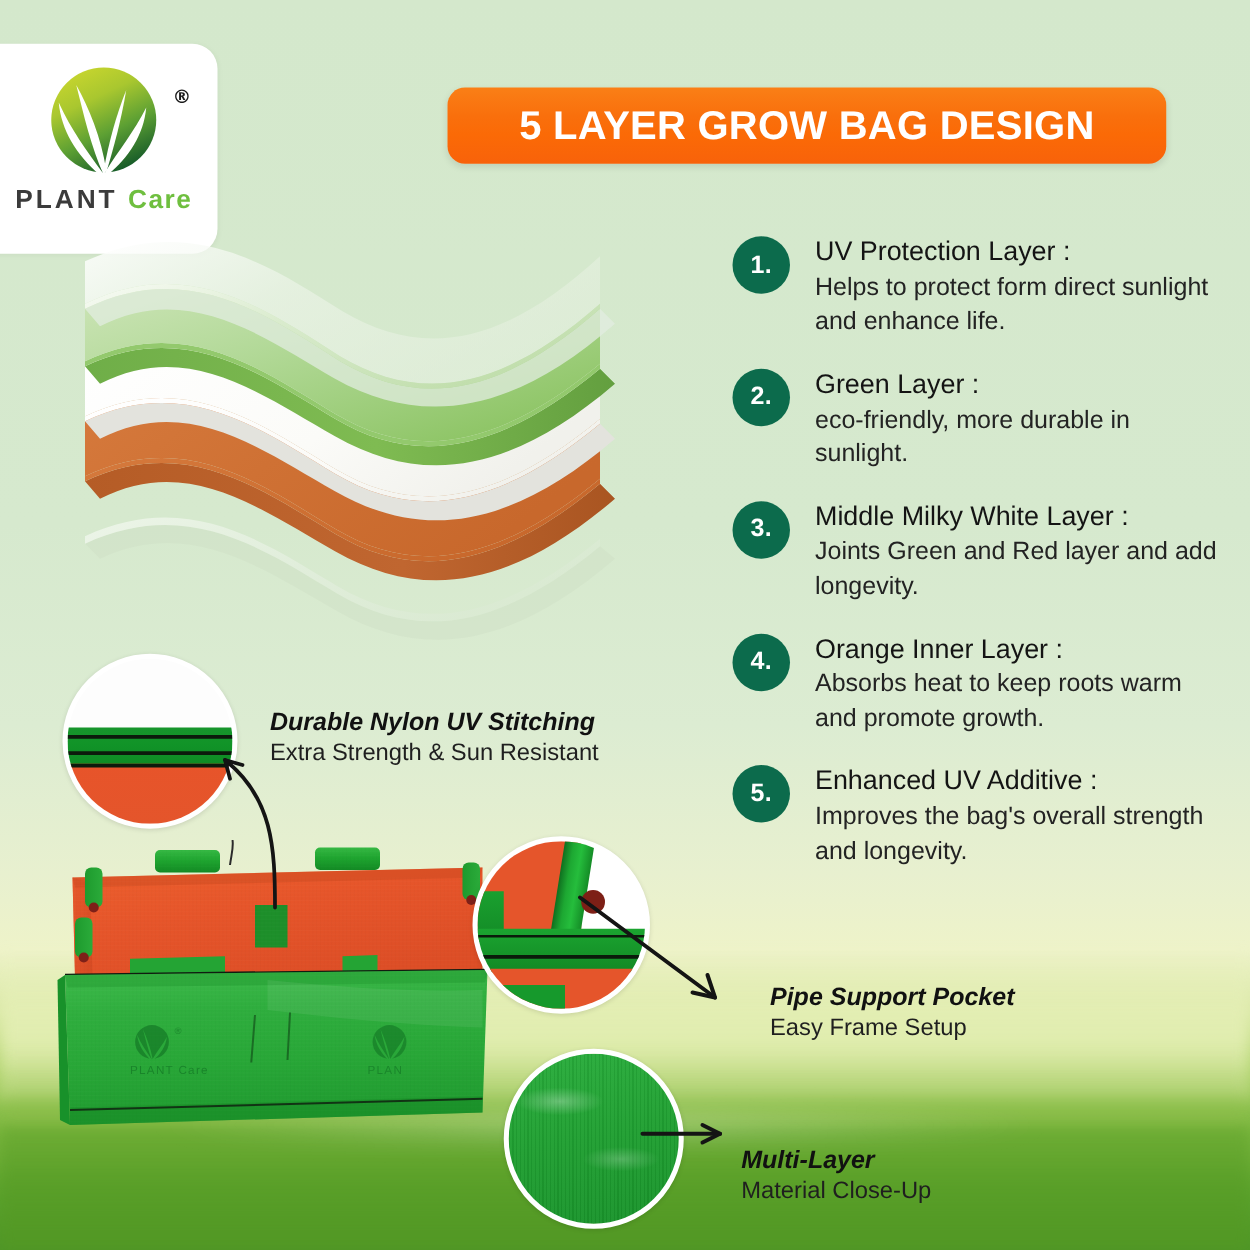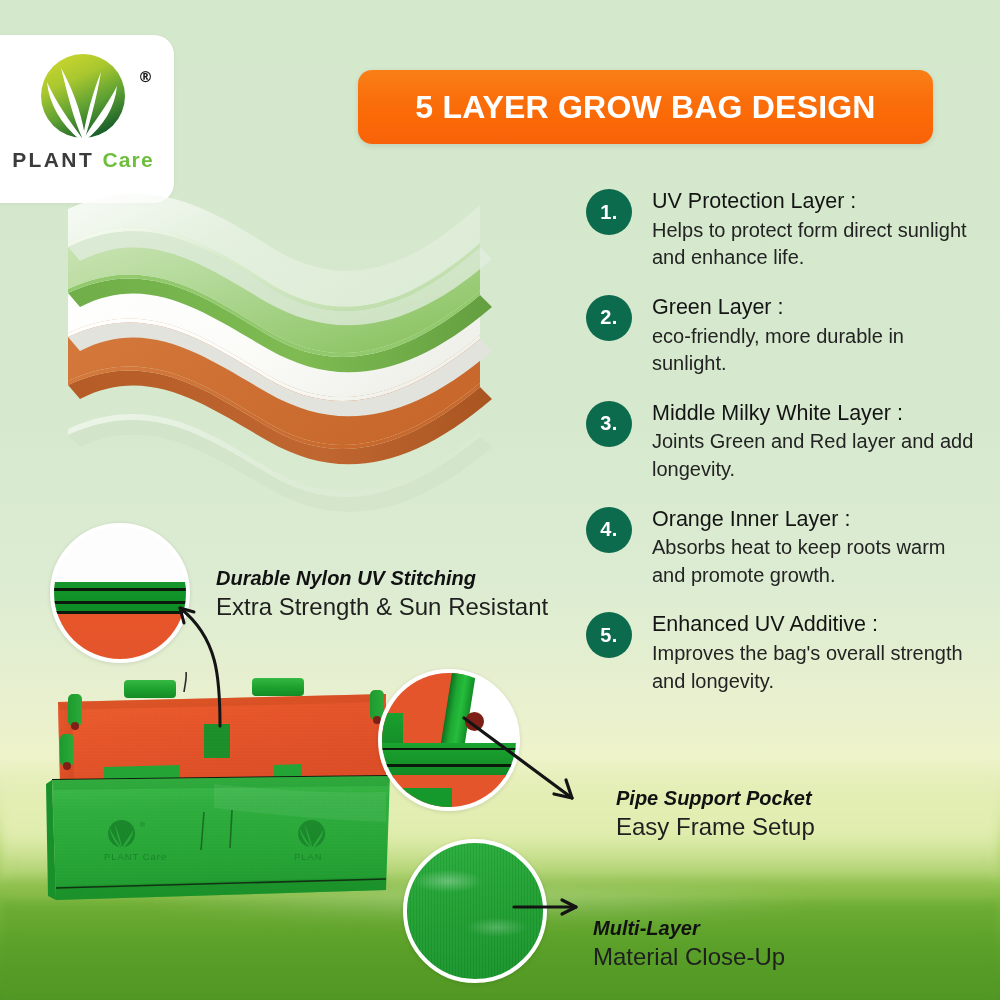--- a/index.html
+++ b/index.html
@@ -53,21 +53,21 @@
     font-family:"DejaVu Sans",sans-serif;line-height:1;
   }
   #logo-card .wordmark{
     margin-top:2px;margin-left:26px;font-size:21px;letter-spacing:2.4px;font-weight:600;white-space:nowrap;
   }
   #logo-card .wm-plant{color:#3b3b3b;}
   #logo-card .wm-care{color:#6fbf3f;letter-spacing:1.2px;}
 
   
   #title-banner{
-    position:absolute;left:358px;top:70px;width:575px;height:74px;
+    position:absolute;left:358px;top:70px;width:575px;height:61px;
     border-radius:14px;
     background:linear-gradient(180deg,#fa7f16 0%,#f96f0c 38%,#fb6a06 62%,#f8620a 100%);
     box-shadow:0 2px 6px rgba(0,0,0,.10);
     display:flex;align-items:center;justify-content:center;
   }
   #title-banner .txt{
     color:#ffffff;font-size:32px;font-weight:700;letter-spacing:.2px;white-space:nowrap;
     font-family:"Liberation Sans",sans-serif;
   }
 
@@ -131,21 +131,21 @@
       repeating-linear-gradient(90deg,rgba(0,0,0,.05) 0px,rgba(0,0,0,.05) 1px,rgba(255,255,255,.03) 1px,rgba(255,255,255,.03) 3px),
       linear-gradient(170deg,#29ad3c 0%,#1f9f31 50%,#18932a 100%);
   }
 
   
   #bag-photo{position:absolute;left:34px;top:672px;width:400px;height:288px;}
 
   
   .annot{position:absolute;}
   .annot .atitle{font-size:20px;font-weight:700;color:#111;line-height:1.25;white-space:nowrap;font-style:italic;}
-  .annot .asub{font-size:24px;font-weight:400;color:#1f1f1f;line-height:1.3;white-space:nowrap;}
+  .annot .asub{font-size:19px;font-weight:400;color:#1f1f1f;line-height:1.3;white-space:nowrap;}
   #annot-stitching{left:216px;top:566px;}
   #annot-pipe{left:616px;top:786px;}
   #annot-multilayer{left:593px;top:916px;}
 
   
   .arrow-svg{position:absolute;pointer-events:none;}
   #arrow-stitch{left:160px;top:578px;width:80px;height:150px;}
   #arrow-pipe{left:460px;top:714px;width:130px;height:96px;}
   #arrow-multilayer{left:512px;top:895px;width:74px;height:24px;}
 </style>

